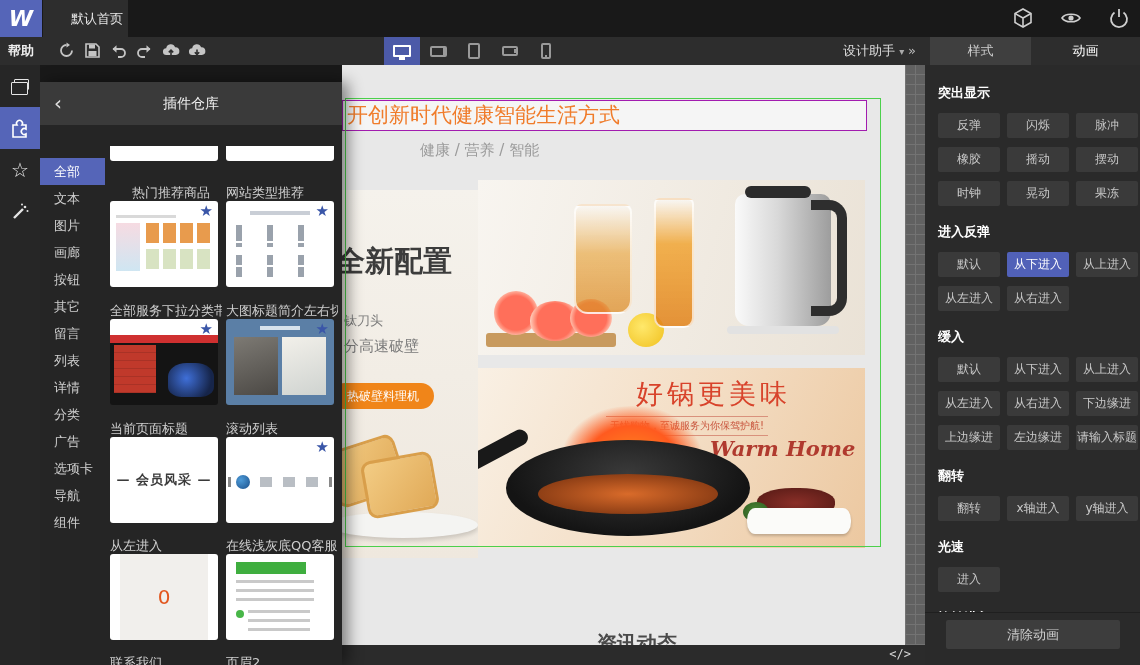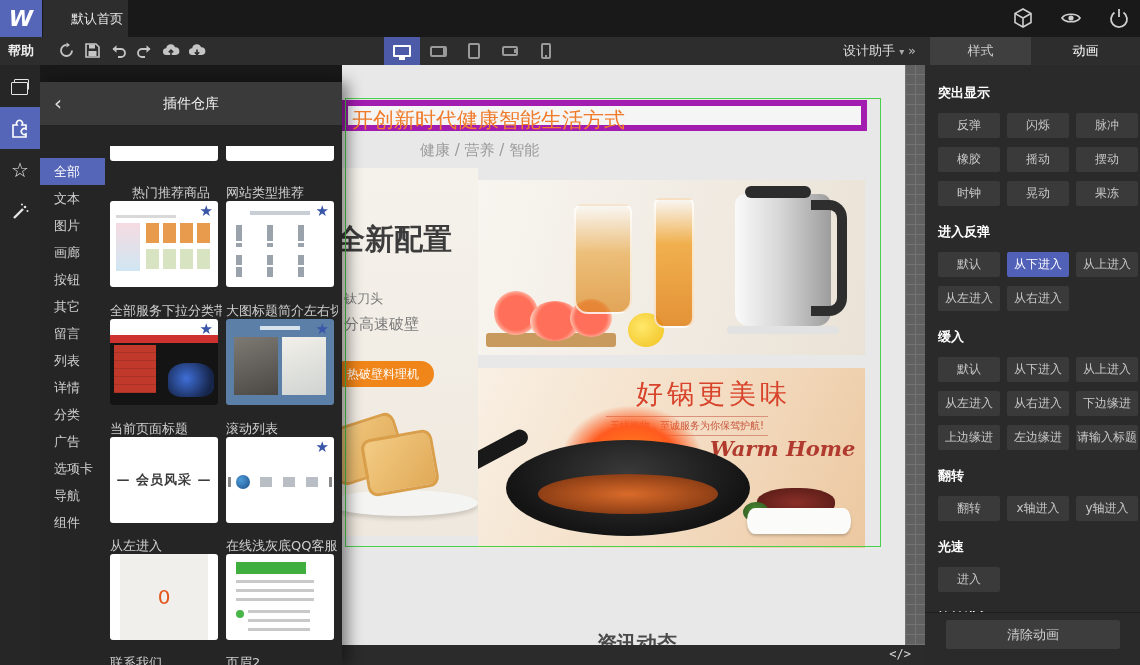--- a/index.html
+++ b/index.html
@@ -128,24 +128,24 @@
   .t-qq .d3 { left:10px; top:56px; width:8px; height:8px; border-radius:50%; background:#48b648; }
   .t-qq .d4 { left:22px; top:56px; width:62px; height:22px;
     background:repeating-linear-gradient(180deg,#c9c9c9 0 3px,transparent 3px 9px); }
 
   
   .canvas { position:absolute; left:342px; top:65px; width:563px; height:580px; background:#e8e8e8;
     overflow:hidden; z-index:10; }
   .sel-green { position:absolute; left:3px; top:33px; width:536px; height:449px;
     border:1px solid #4bd04b; pointer-events:none; z-index:9; }
   .heading-box { position:absolute; left:0; top:35px; width:525px; height:31px;
-    border:6px solid #a21caf; background:rgba(255,255,255,.55); z-index:8; }
+    border:1px solid #a21caf; background:rgba(255,255,255,.55); z-index:8; }
   .heading-box .txt { color:#f07c2b; font-size:21px; line-height:29px; padding-left:4px; white-space:nowrap; }
   .subtitle { position:absolute; left:78px; top:76px; color:#9b9b9b; font-size:15px; }
-  .banner-left { position:absolute; left:0; top:103px; width:136px; height:368px;
+  .banner-left { position:absolute; left:0; top:125px; width:136px; height:368px;
     background:linear-gradient(180deg,#f5f2ec,#efe8de); overflow:hidden; }
   .bl-title { position:absolute; left:-6px; top:52px; font-size:29px; font-weight:bold; color:#3c3c3c; white-space:nowrap; }
   .bl-l1 { position:absolute; left:2px; top:122px; font-size:13px; color:#7a7a7a; }
   .bl-l2 { position:absolute; left:2px; top:147px; font-size:15px; color:#7a7a7a; }
   .bl-btn { position:absolute; left:-10px; top:193px; width:102px; height:26px; background:#f08519;
     border-radius:13px; color:#fff; font-size:12px; line-height:26px; text-align:center; }
   .toast1,.toast2 { position:absolute; width:72px; height:58px; background:linear-gradient(135deg,#f3cc84,#e0a957);
     border:3px solid #d99f4b; border-radius:10px; }
   .toast1 { left:-12px; top:252px; transform:rotate(-18deg); }
   .toast2 { left:22px; top:266px; transform:rotate(-10deg); }

